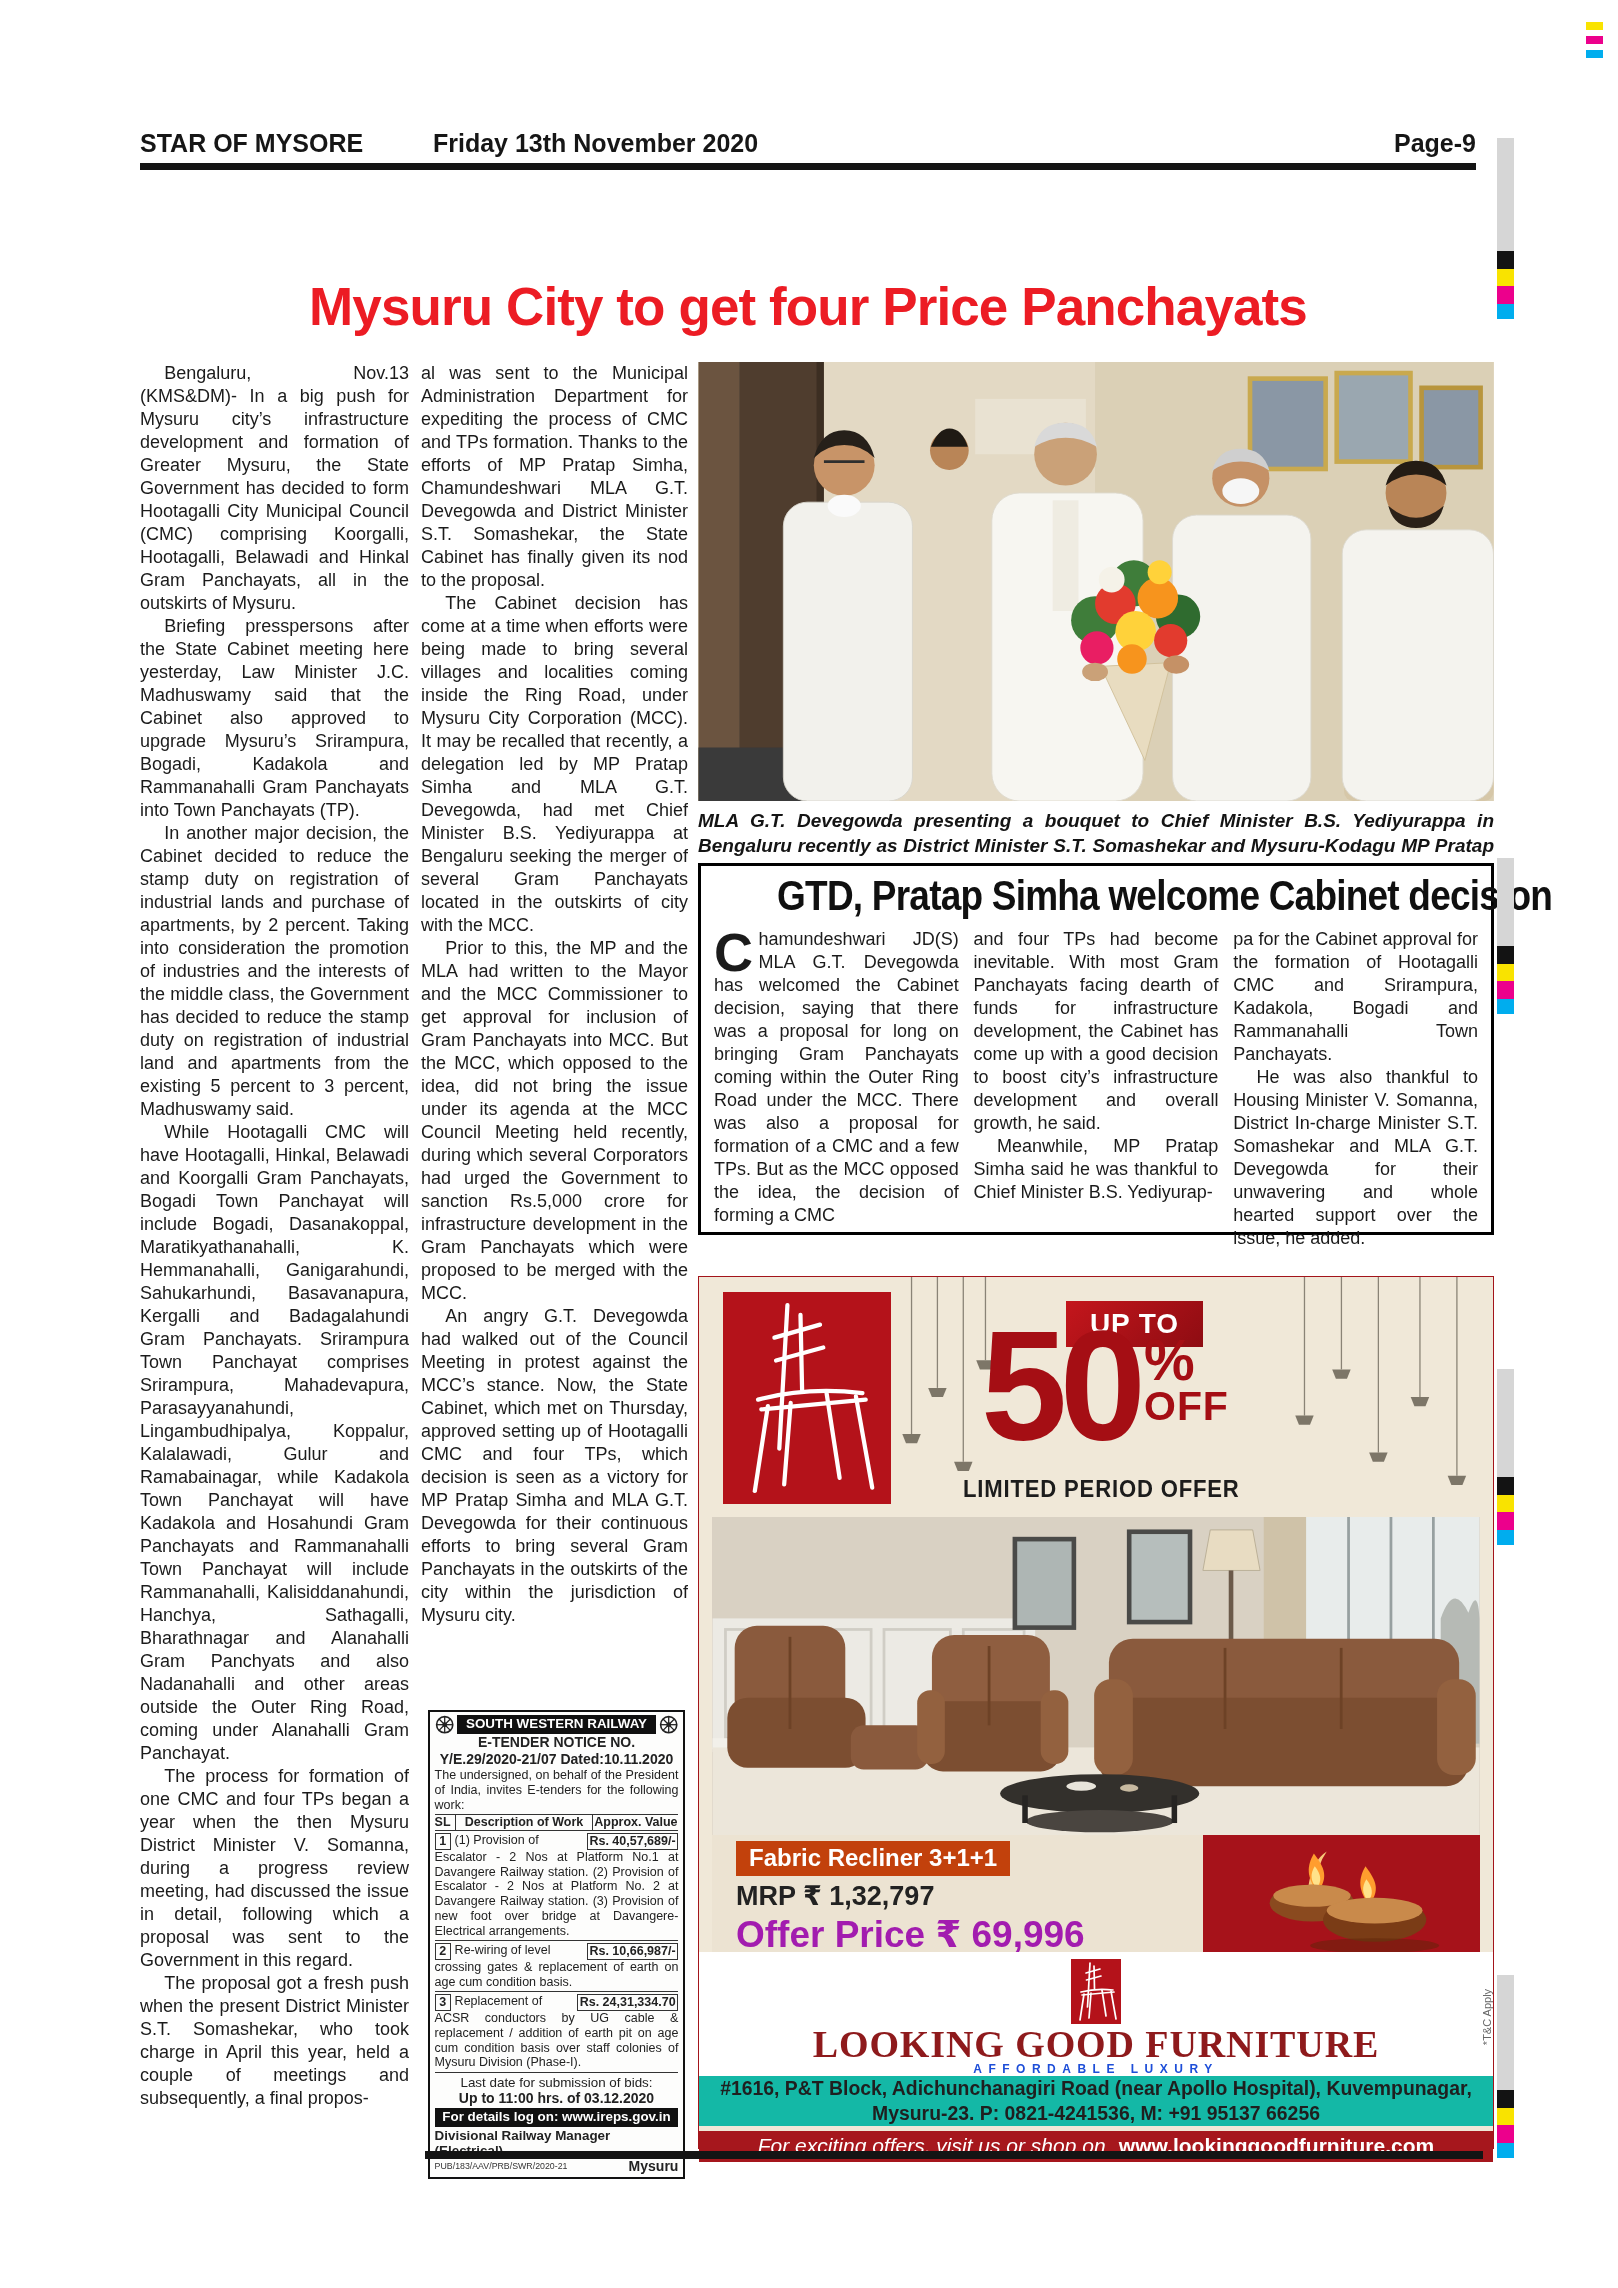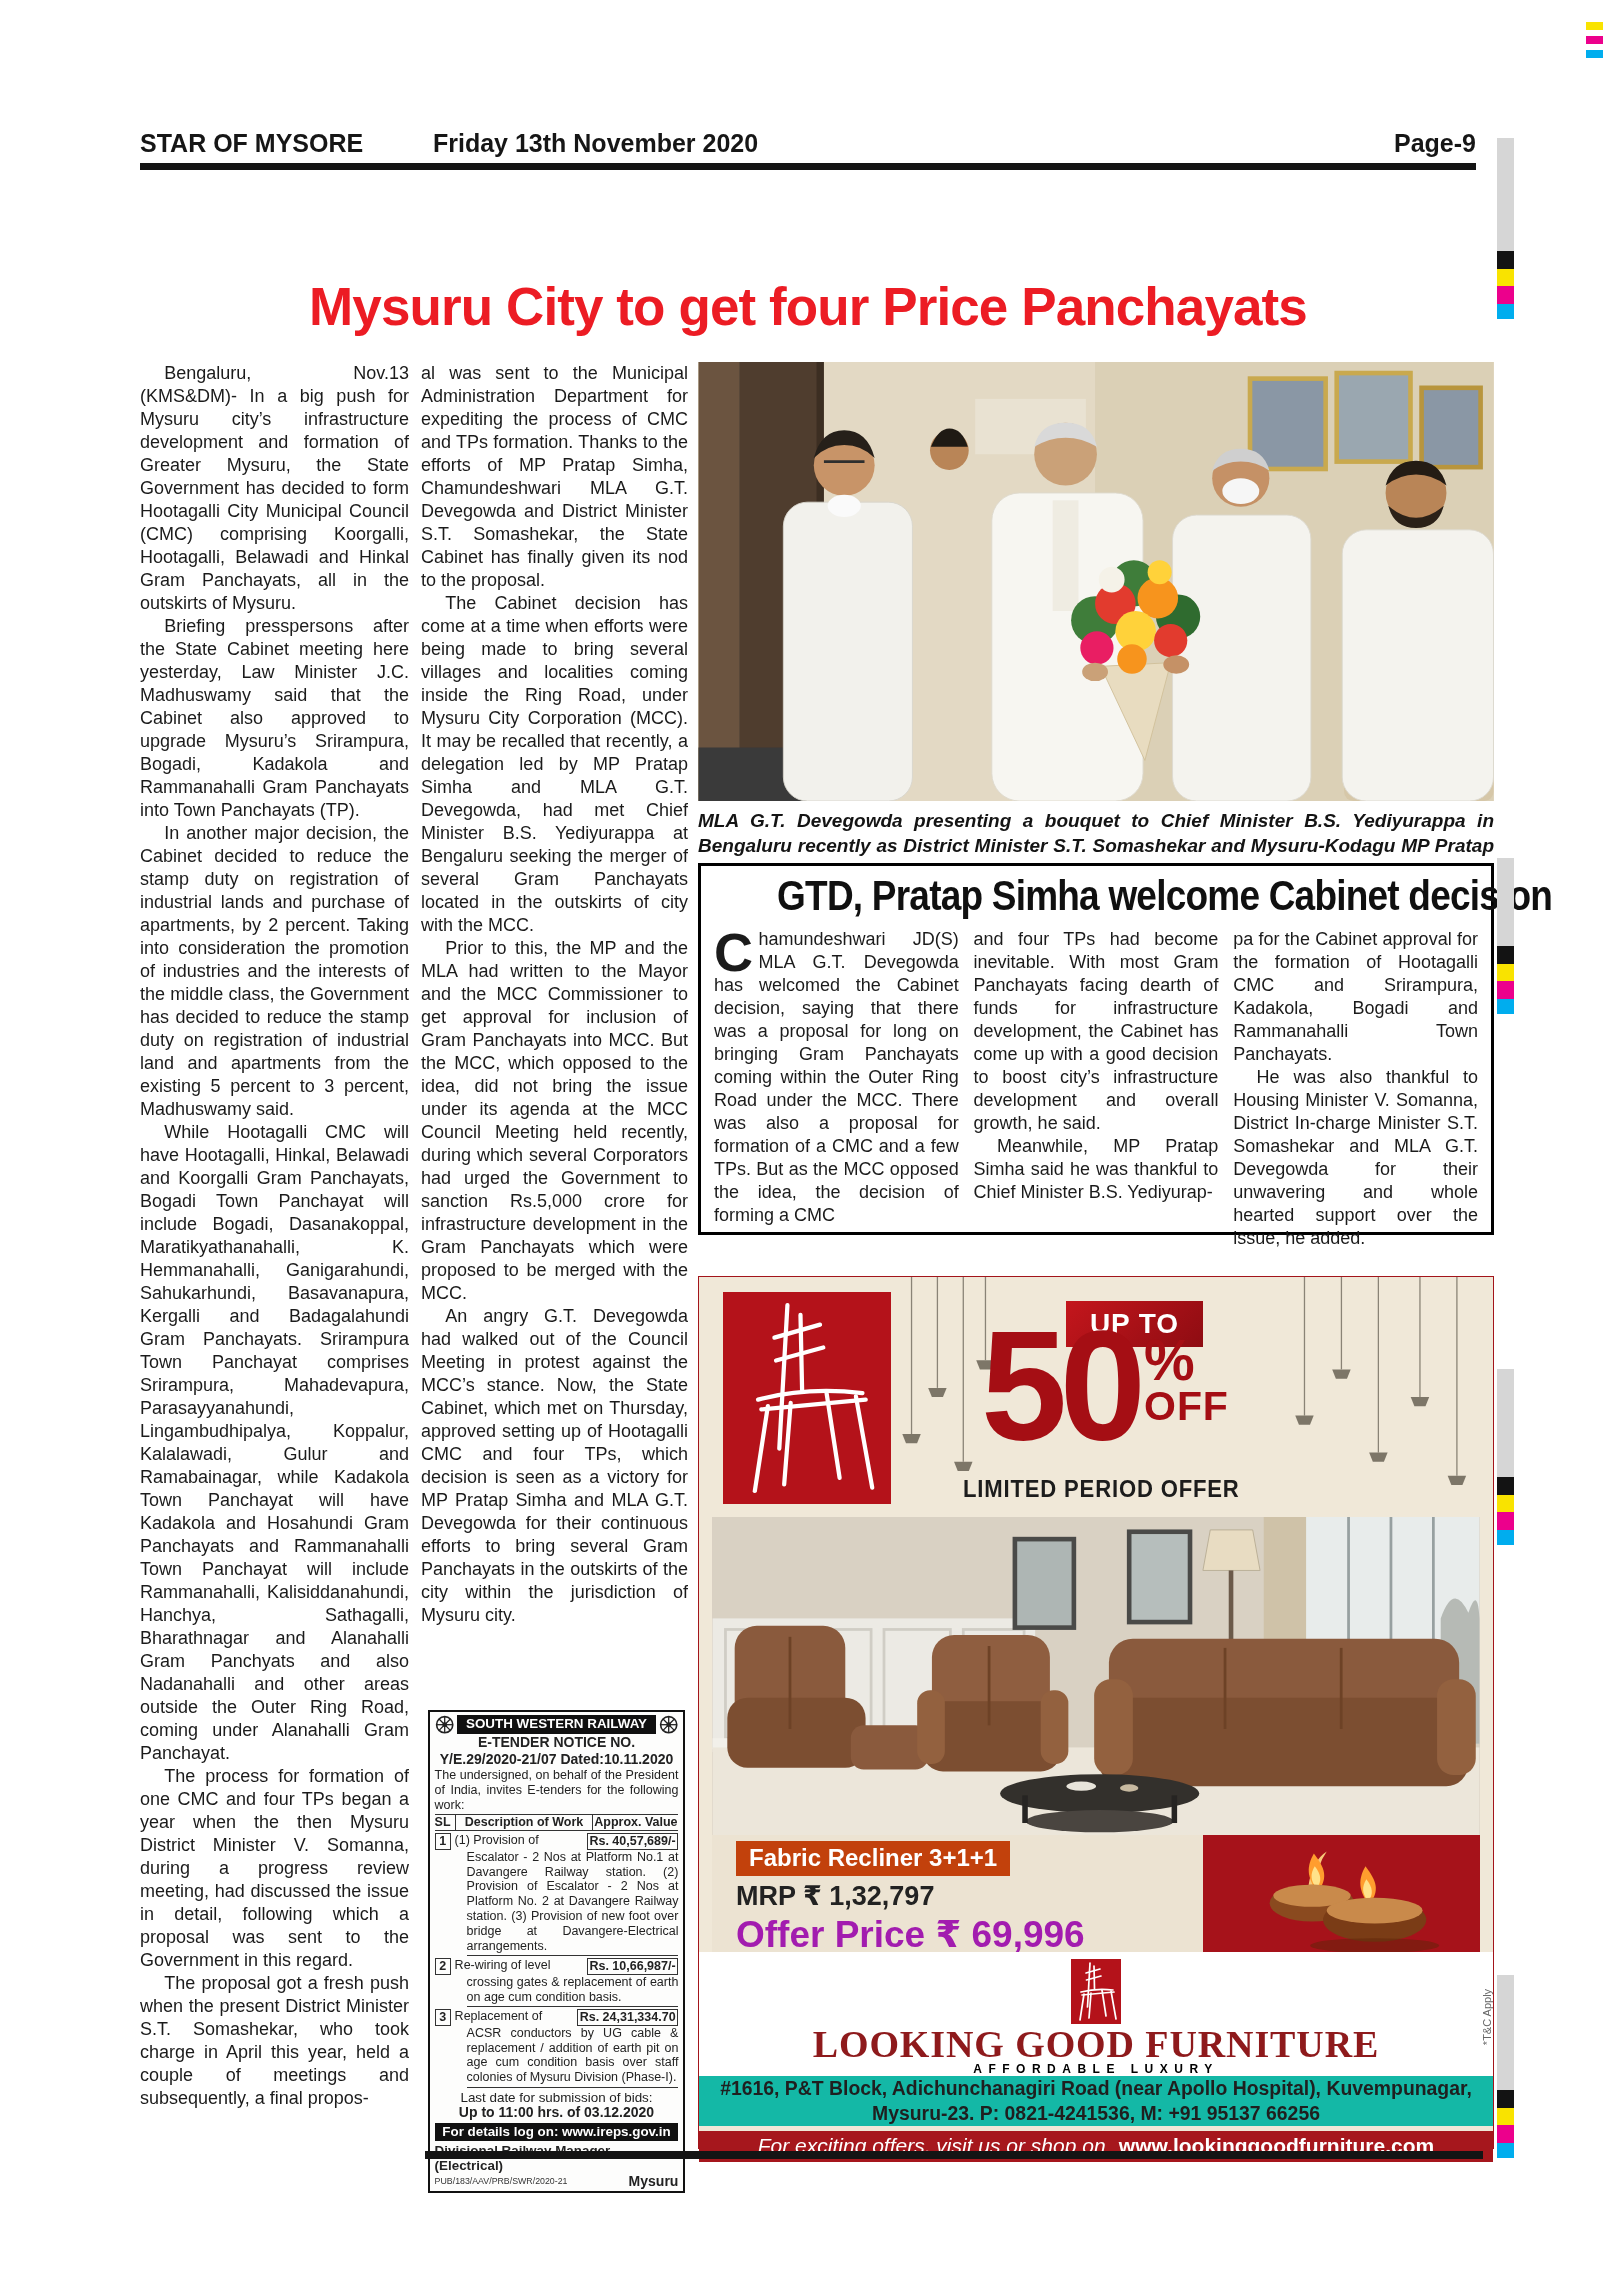--- a/index.html
+++ b/index.html
@@ -49,21 +49,21 @@
   .t-line1,.t-line2{text-align:center;font-weight:bold;font-size:14px;line-height:16.6px;}
   .t-intro{text-align:justify;margin-top:0.9px;}
   .t-head{display:flex;border-top:1.4px solid #333;border-bottom:1.4px solid #333;font-weight:bold;margin-top:1.8px;}
   .t-sl{width:20px;border-right:1.4px solid #333;}
   .t-desc{flex:1;text-align:center;border-right:1.4px solid #333;}
   .t-val{width:85px;text-align:center;}
   .t-rowhead{display:flex;align-items:flex-start;margin-top:1.8px;}
   .t-num{border:1.4px solid #333;padding:0 3.7px;font-weight:bold;margin-right:3.7px;}
   .t-lead{flex:1;}
   .t-value{border:1.4px solid #333;padding:0 1.8px;font-weight:bold;white-space:nowrap;}
-  .t-rest{text-align:justify;border-bottom:1.4px solid #333;padding-bottom:1.8px;margin-left:32px;}
+  .t-rest{text-align:justify;border-bottom:1.4px solid #333;padding-bottom:1.8px;}
   .t-lastdate{text-align:center;margin-top:2.8px;font-size:13.4px;}
   .t-lastdate2{text-align:center;font-weight:bold;font-size:14px;}
   .t-details{background:#111;color:#ffffff;font-weight:bold;text-align:center;font-size:13.4px;
              padding:1.8px 0;margin-top:2.8px;}
   .t-sign{font-weight:bold;font-size:13.4px;margin-top:2.8px;}
   .t-pubrow{display:flex;justify-content:space-between;align-items:flex-end;}
   .t-pub{font-size:8.8px;color:#333;}
   .t-place{font-weight:bold;font-size:14px;}
   
   .ad{top:1276px;left:698px;width:796px;height:873px;border:1.8px solid #a3151b;box-sizing:border-box;
@@ -86,21 +86,21 @@
   .price-left{position:absolute;left:24px;top:5.5px;}
   .fabric-box{display:inline-block;background:#c2410c;color:#fff;font-weight:bold;font-size:24px;
               padding:3.7px 13px;}
   .mrp{font-size:27px;font-weight:600;color:#222;margin-top:4.6px;}
   .offer-price{font-size:37px;font-weight:bold;color:#a21caf;margin-top:0.9px;letter-spacing:0px;}
   .diya-block{position:absolute;right:0;top:0;width:277px;height:100%;background:#a6121a;overflow:hidden;}
   .ad-white{position:relative;height:164px;background:#fff;text-align:center;padding-top:7.4px;}
   .brand-logo{display:inline-block;width:50px;height:65px;background:#b4121a;}
   .brand-name{font-family:"Liberation Serif","DejaVu Serif",serif;font-size:38px;font-weight:bold;
               color:#8e1a1c;letter-spacing:0.9px;line-height:31px;margin-top:1.8px;}
-  .brand-tagline{font-size:12px;font-weight:600;color:#000000;letter-spacing:6.5px;margin-top:1.8px;}
+  .brand-tagline{font-size:12px;font-weight:600;color:#1d4ed8;letter-spacing:6.5px;margin-top:1.8px;}
   .ad-address{background:#14b8a6;text-align:center;font-size:19.4px;font-weight:bold;color:#1f1f1f;
               line-height:25px;}
   .tnc{position:absolute;right:-22px;top:59px;transform:rotate(-90deg);color:#666;font-size:11px;}
   .ad-strip{height:31px;background:#a6171d;color:#fff;text-align:center;line-height:30px;
             font-size:21px;margin-top:7.4px;}
   .ad-strip .it{font-style:italic;}
   .ad-strip .bd{font-weight:bold;margin-left:7.4px;}
   .bottom-rule{top:2151px;left:425px;width:1058px;height:8.3px;background:#141414;}
   
   .regbar{left:1497px;width:16.6px;}

